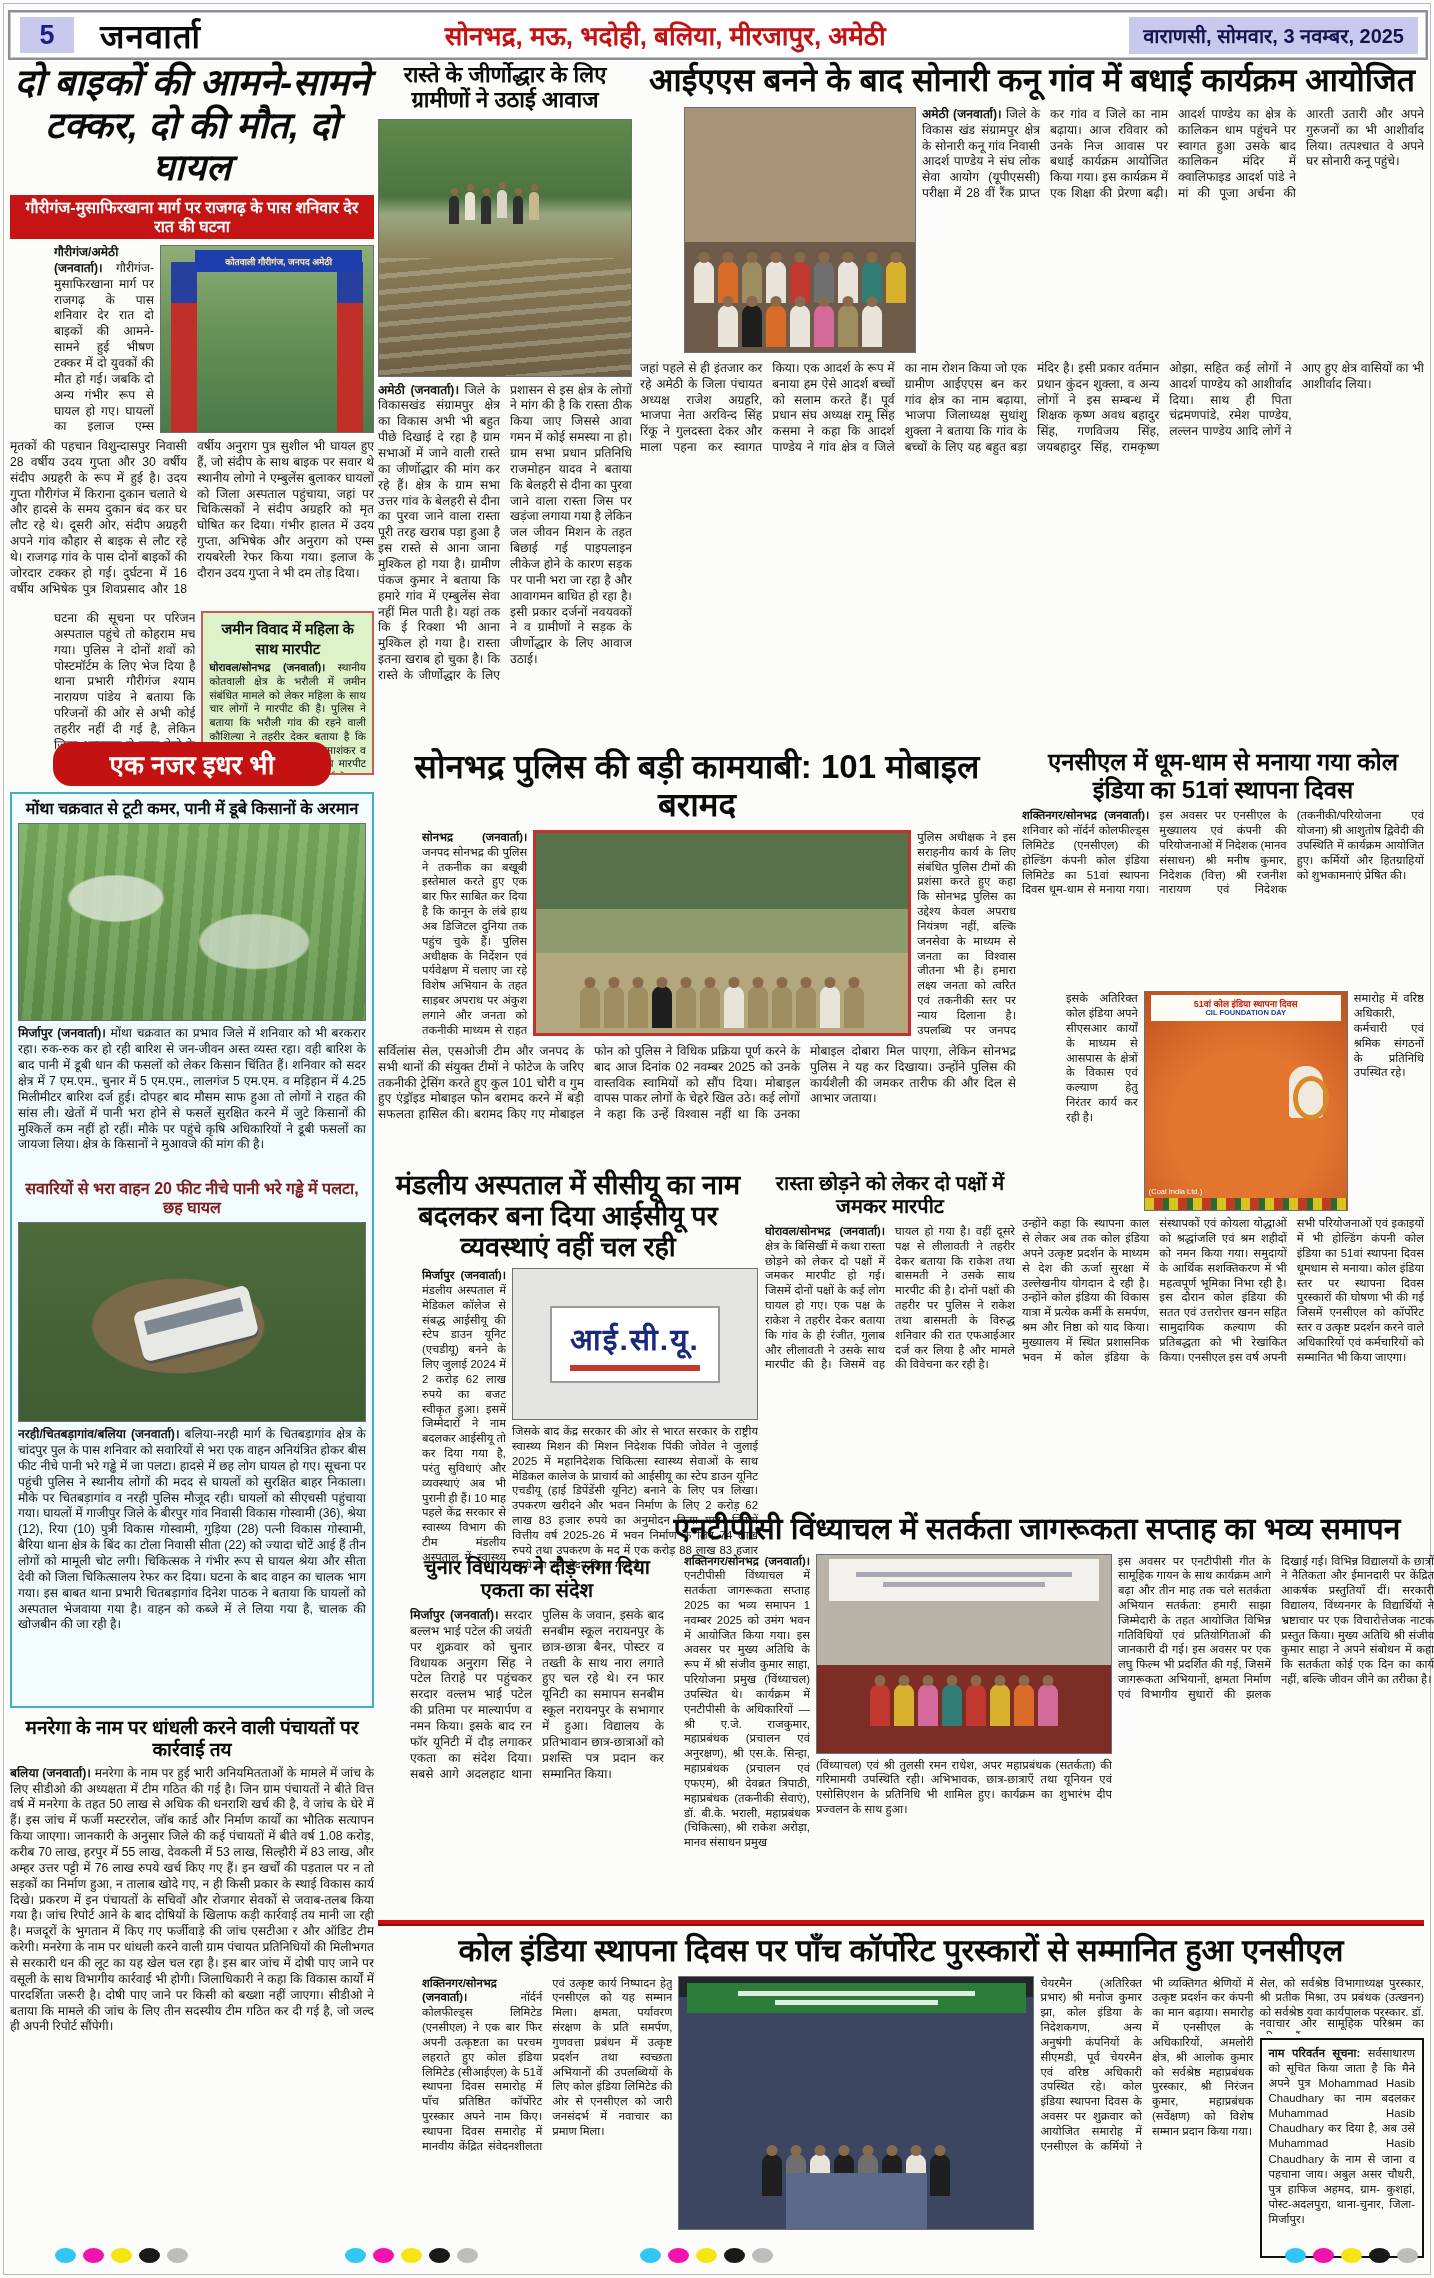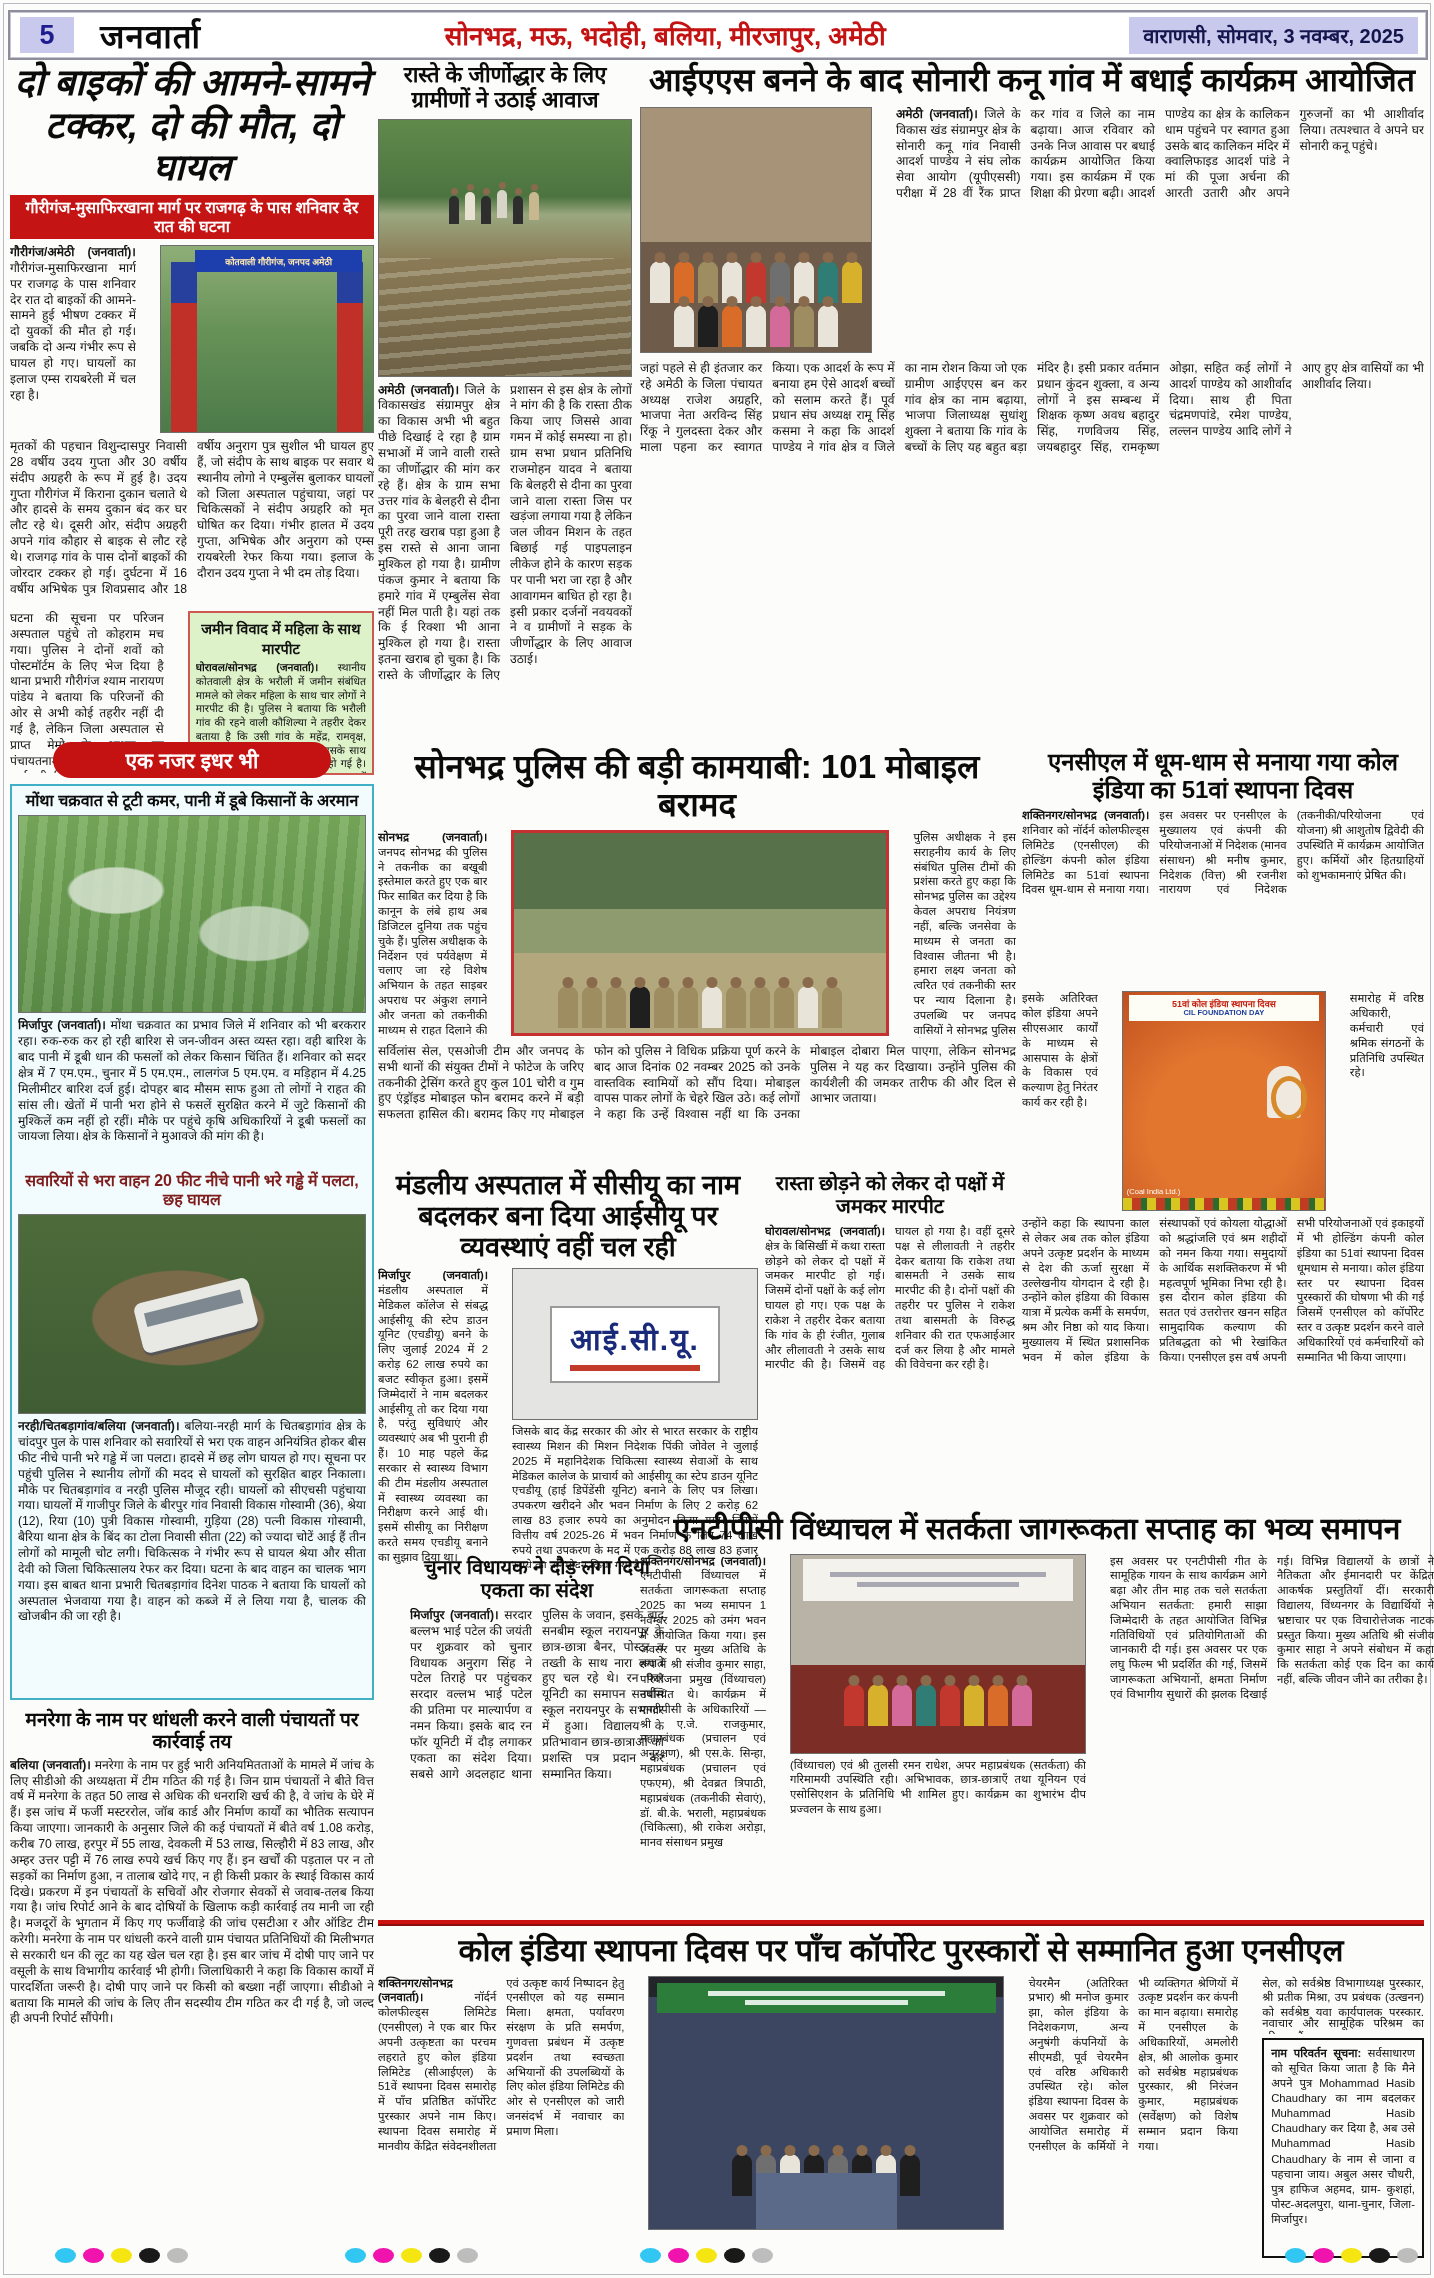--- a/index.html
+++ b/index.html
@@ -8,36 +8,36 @@
   .frame{position:absolute;inset:3px;border:1px solid #b9b9c2;pointer-events:none;}
   .abs{position:absolute;}
   .hl{font-weight:bold;color:#0b0b0b;text-align:center;line-height:1.15;}
   .bt{font-size:12.2px;line-height:1.3;text-align:justify;overflow:hidden;}
   .sm{font-size:11.4px;}
   .dl{font-weight:bold;}
   .cols2{column-count:2;column-gap:10px;}
   .cols3{column-count:3;column-gap:10px;}
   .cols4{column-count:4;column-gap:10px;}
   .cols6{column-count:6;column-gap:10px;}
-  .row{display:flex;gap:24px;}
+  .row{display:flex;gap:6px;margin-left:44px;}
 
   
   .hdr{position:absolute;left:8px;top:10px;width:1416px;height:46px;border:2px solid #8d8d9c;
        box-shadow:0 0 0 1px #c6c6d2 inset;background:#fff;display:flex;align-items:center;}
   .pgno{background:#c9c9ee;color:#1d1d8f;font-weight:bold;font-size:27px;width:54px;height:36px;
         display:flex;align-items:center;justify-content:center;margin-left:10px;}
   .mast{font-size:33px;font-weight:bold;color:#0a0a0a;margin-left:26px;letter-spacing:1px;}
   .dist{flex:1;text-align:center;color:#c41212;font-weight:bold;font-size:26px;}
   .datebox{background:#c9c9ee;color:#15154d;font-weight:bold;font-size:20px;padding:5px 14px;margin-right:8px;}
 
   .kicker{background:#c51414;color:#fff;font-weight:bold;font-size:16px;text-align:center;
           padding:3px 4px;line-height:1.2;}
   .greenbox{background:#ddf2c8;border:2px solid #cc5a52;padding:5px 6px;overflow:hidden;}
   .gb-t{font-weight:bold;font-size:14.5px;text-align:center;margin:0 0 3px 0;}
-  .badge{background:#c41212;color:#fff;font-weight:bold;font-size:21px;text-align:center;
+  .badge{background:#c41212;color:#fff;font-weight:bold;font-size:26px;text-align:center;
          border-radius:18px;padding:4px 0;}
   .cyanbox{border:2px solid #3fb0c6;background:#f2fbfd;padding:6px;overflow:hidden;}
   .redhead{color:#7f1d1d;}
   .rule-red{background:#cc1111;height:4px;border-bottom:2px solid #8d0d0d;}
 
   
   .ph{position:relative;border:1px solid #6f6f6f;overflow:hidden;flex:none;}
   .ph-gate{background:linear-gradient(180deg,#8fae77 0%,#679257 45%,#4c7a49 100%);}
   .pillar{position:absolute;top:16px;bottom:0;width:26px;
           background:linear-gradient(180deg,#27409e 0 24%,#c03028 24%);}

